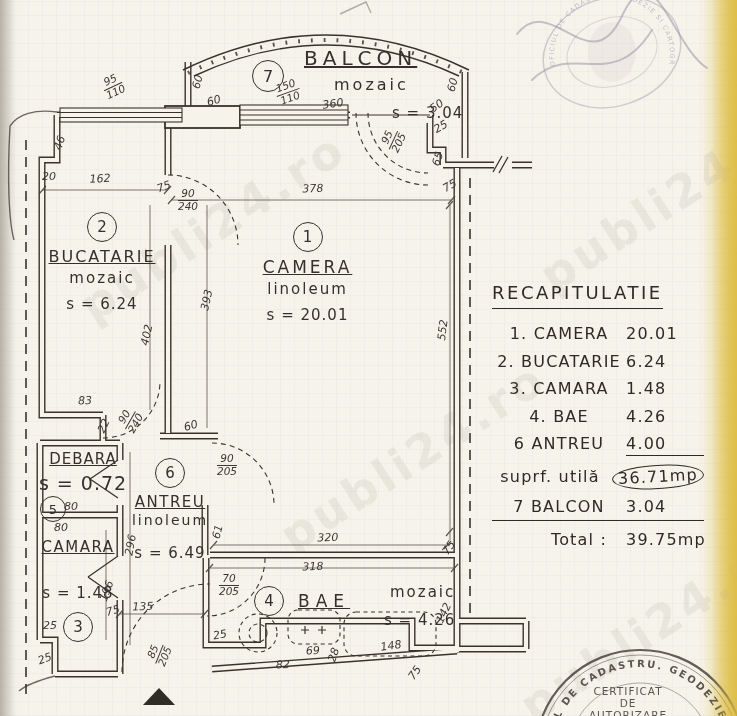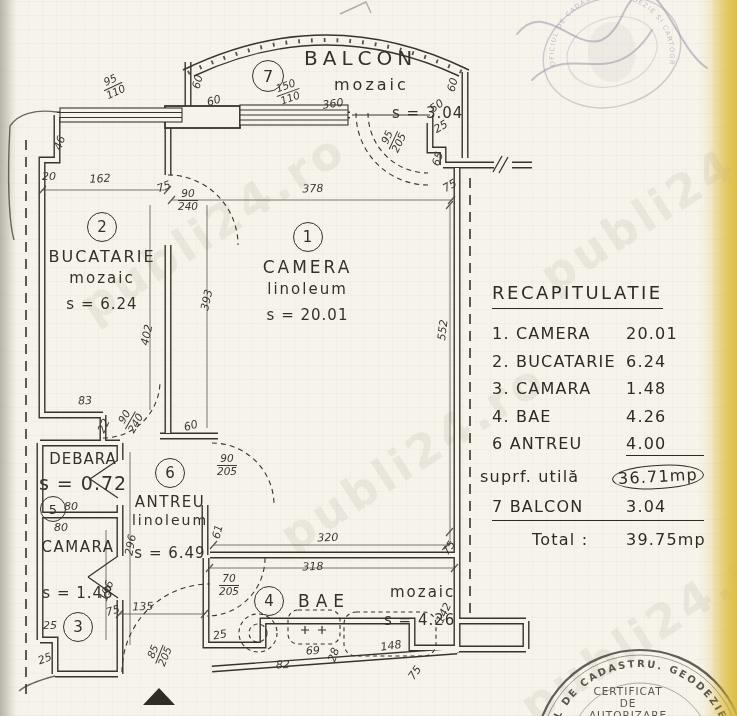--- a/index.html
+++ b/index.html
@@ -15,21 +15,21 @@
         background:linear-gradient(90deg,rgba(227,199,89,0) 0,rgba(222,189,70,.85) 100%);}
   .plan-svg{position:absolute;left:0;top:0;}
   
   .wm{position:absolute;font-size:46px;font-weight:bold;color:rgba(170,164,150,.16);
       transform:rotate(-33deg);letter-spacing:4px;white-space:nowrap;pointer-events:none;}
   .wm1{left:60px;top:200px}.wm2{left:260px;top:430px}.wm3{left:520px;top:170px}.wm4{left:500px;top:600px}
   
   .room-label{position:absolute;display:flex;flex-direction:column;align-items:center;color:#35312a;}
   .rnum{width:28px;height:28px;border:1.7px solid #35312a;border-radius:50%;display:flex;
         align-items:center;justify-content:center;font-size:15px;margin-bottom:5px;flex:none;background:transparent;}
-  .rname{font-size:17px;letter-spacing:3px;white-space:nowrap;}
+  .rname{font-size:17px;letter-spacing:3px;white-space:nowrap;text-decoration:underline;}
   .rfinish{font-size:15px;letter-spacing:2px;margin-top:3px;white-space:nowrap;}
   .rarea{font-size:15px;letter-spacing:1px;margin-top:8px;white-space:nowrap;text-align:right;}
   .room-1{left:235px;top:222px;width:145px}
   .room-2{left:32px;top:212px;width:140px}.room-2 .rname{font-size:16px;letter-spacing:2px}
   .room-3{left:32px;top:538px;width:92px}
   .room-3 .rname{order:1;font-size:15px;letter-spacing:1.5px}
   .room-3 .rarea{order:2;margin-top:28px}.room-3 .rnum{order:3;margin-top:10px}
   .room-5{left:40px;top:450px;width:86px}
   .room-5 .rname{order:1;font-size:15px;letter-spacing:1px}
   .room-5 .rarea{order:2;margin-top:4px;font-size:19px}
@@ -49,21 +49,21 @@
   .room-7 .rarea{position:absolute;left:150px;top:52px;font-size:15px}
   
   #dims .dim{position:absolute;font-size:11px;font-style:italic;color:#3c3831;white-space:nowrap;line-height:1.05;}
   #dims .dim.frac i{display:block;text-align:center;font-style:italic;font-size:10.5px;}
   #dims .dim.frac i:first-child{border-bottom:1px solid #3c3831;padding:0 2px 1px;}
   
   .recap{position:absolute;left:492px;top:282px;width:212px;color:#2f2b24;}
   .recap-title{display:inline-block;font-size:18px;letter-spacing:2.5px;border-bottom:1.6px solid #2f2b24;
                padding-bottom:5px;margin-bottom:15px;white-space:nowrap;}
   .recap-row{display:flex;align-items:baseline;font-size:16px;letter-spacing:1.2px;margin-bottom:8.5px;}
-  .recap-row .rl{flex:1;white-space:nowrap;}
+  .recap-row .rl{flex:1;white-space:nowrap;text-align:center;}
   .recap-row .rv{width:78px;white-space:nowrap;}
   .u-val{border-bottom:1.6px solid #2f2b24;padding-bottom:2px;}
   .u-row{border-bottom:1.6px solid #2f2b24;padding-bottom:4px;}
   .outdent{margin-left:-12px;}
   .indent{margin-left:40px;}
   .rv.circled{width:auto;border:1.7px solid #2f2b24;border-radius:50% / 55%;padding:1px 5px 2px;
               transform:rotate(-3deg);margin-left:-8px;}
 </style>
 </head>
 <body>

